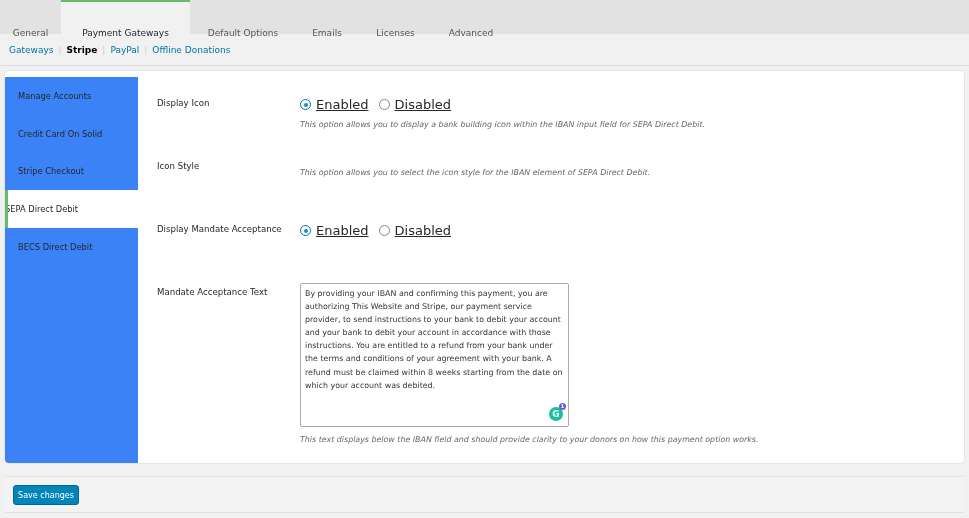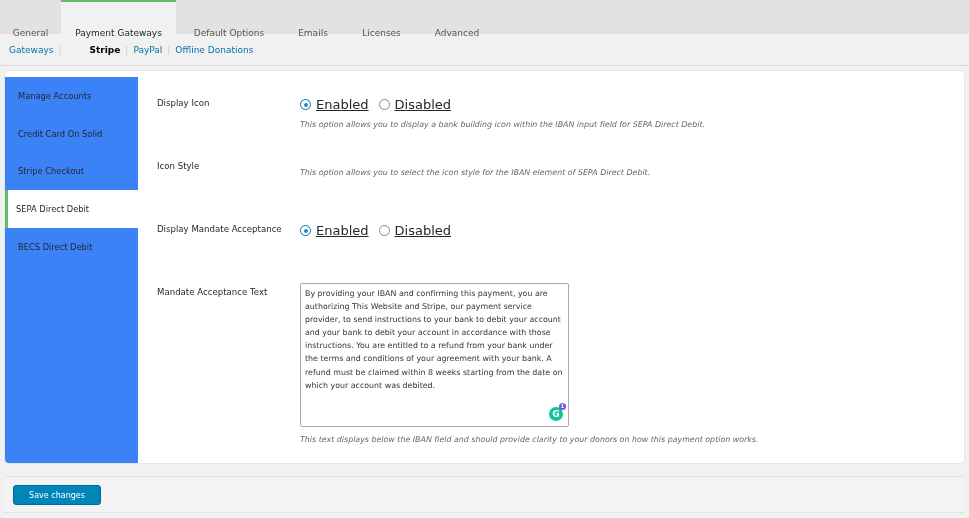--- a/index.html
+++ b/index.html
@@ -23,38 +23,38 @@
   }
   .tab.active { background: #f1f1f1; color: #23282d; font-weight: normal; }
   .tab.active::before {
     content: ""; position: absolute; left: 0; top: 0; right: 0; height: 2px; background: #66bb6a;
   }
   
   .subnav {
     position: absolute; left: 9px; top: 45px; display: flex; align-items: center; font-size: 9px;
   }
   .subnav a { color: #0073aa; text-decoration: none; cursor: pointer; }
-  .subnav .current { color: #000; font-weight: bold; margin-left: 23px; }
+  .subnav .current { color: #000; font-weight: bold; }
   .subnav .sep { color: #ccc; margin: 0 5px; }
   .hr-top { position: absolute; left: 0; right: 0; top: 65px; height: 1px; background: #dcdcdc; }
 
   
   .panel {
     position: absolute; left: 5px; top: 71px; width: 959px; height: 392px;
     background: #fff; border-radius: 4px; overflow: hidden;
     box-shadow: 0 0 0 1px #e6e6e6;
   }
   .sidenav {
     position: absolute; left: 0; top: 6px; width: 133px; height: 392px; background: #3b82f6;
   }
   .sidenav-item {
     height: 37.7px; line-height: 38px; padding-left: 13px; font-size: 8.3px; color: #23282d; cursor: pointer;
     position: relative;
   }
-  .sidenav-item.active { background: #fff; padding-left: 11px; }
+  .sidenav-item.active { background: #fff; padding-left: 0; }
   .sidenav-item.active::before {
     content: ""; position: absolute; left: 0; top: 0; bottom: 0; width: 3px; background: #66bb6a;
   }
   .content { position: absolute; left: 133px; top: 0; right: 0; bottom: 0; border-radius: 21px; }
   .row { position: absolute; left: 0; right: 0; }
   .row-label { position: absolute; left: 19px; font-size: 8.6px; color: #23282d; }
   .field { position: absolute; left: 162px; }
   .radios { display: flex; align-items: center; font-size: 13px; color: #23282d; text-decoration: underline; }
   .radio-opt { display: flex; align-items: center; margin-right: 10px; cursor: pointer; }
   .radio {
@@ -80,31 +80,31 @@
   .grammarly-badge {
     position: absolute; right: -3px; top: -4px; width: 7px; height: 7px; border-radius: 50%;
     background: #6e5bd6; color: #fff; font-size: 5px; line-height: 7px; text-align: center;
   }
   
   .footer {
     position: absolute; left: 5px; top: 476px; width: 959px; height: 37px;
     background: #f3f3f3; border-top: 1px solid #e2e2e2; border-bottom: 1px solid #e2e2e2;
   }
   .save-btn {
-    position: absolute; left: 8px; top: 8px; width: 88px; height: 20px;
+    position: absolute; left: 8px; top: 8px; width: 66px; height: 20px;
     background: #0085ba; color: #fff; border: 1px solid #006799; border-radius: 3px;
     font-size: 8px; font-family: "DejaVu Sans", "Liberation Sans", sans-serif; cursor: pointer; padding: 0;
   }
 </style>
 </head>
 <body>
 
 <div class="tabs">
   <div class="tab" style="width:61px">General</div>
-  <div class="tab active" style="width:115px">Payment Gateways</div>
+  <div class="tab active" style="width:129px">Payment Gateways</div>
   <div class="tab" style="width:106px">Default Options</div>
   <div class="tab" style="width:62px">Emails</div>
   <div class="tab" style="width:75px">Licenses</div>
   <div class="tab" style="width:76px">Advanced</div>
 </div>
 
 <div class="subnav">
   <a>Gateways</a>
   <span class="sep">|</span>
   <span class="current">Stripe</span>

